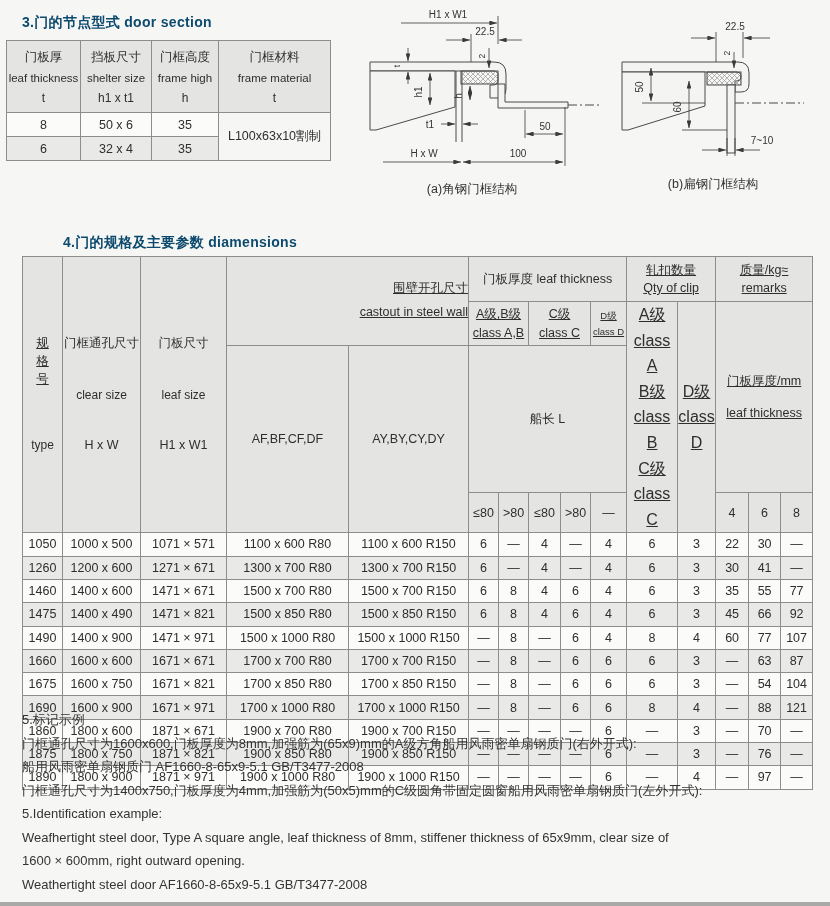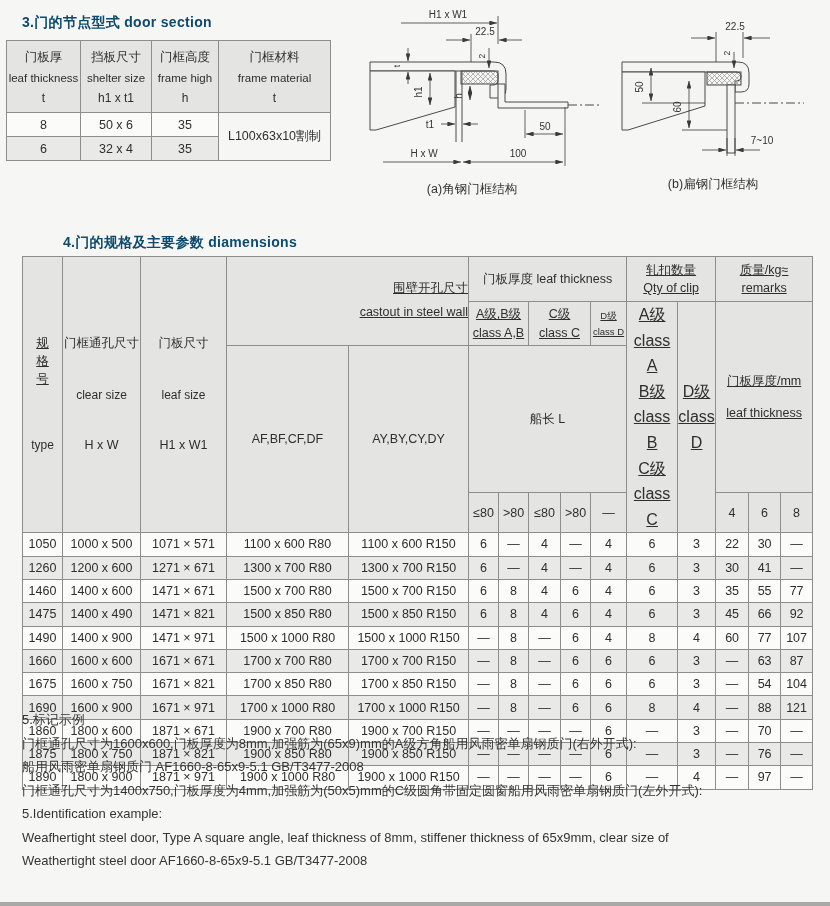--- a/index.html
+++ b/index.html
@@ -483,16 +483,17 @@
     </tbody>
 </table>
 
 <div class="abs s5" style="left:22px; top:692px; width:796px;margin-top:16px;">
   <p>5.标记示例</p>
   <p>门框通孔尺寸为1600x600,门板厚度为8mm,加强筋为(65x9)mm的A级方角船用风雨密单扇钢质门(右外开式):</p>
   <p>船用风雨密单扇钢质门 AF1660-8-65x9-5.1 GB/T3477-2008</p>
   <p>门框通孔尺寸为1400x750,门板厚度为4mm,加强筋为(50x5)mm的C级圆角带固定圆窗船用风雨密单扇钢质门(左外开式):</p>
   <p>5.Identification example:</p>
   <p>Weafhertight steel door, Type A square angle, leaf thickness of 8mm, stiffener thickness of 65x9mm, clear size of</p>
+  <p>1600 × 600mm, right outward opening.</p>
   <p>Weathertight steel door AF1660-8-65x9-5.1 GB/T3477-2008</p>
 </div>
 
 <div class="abs bottom-bar"></div>
 
 </body></html>

